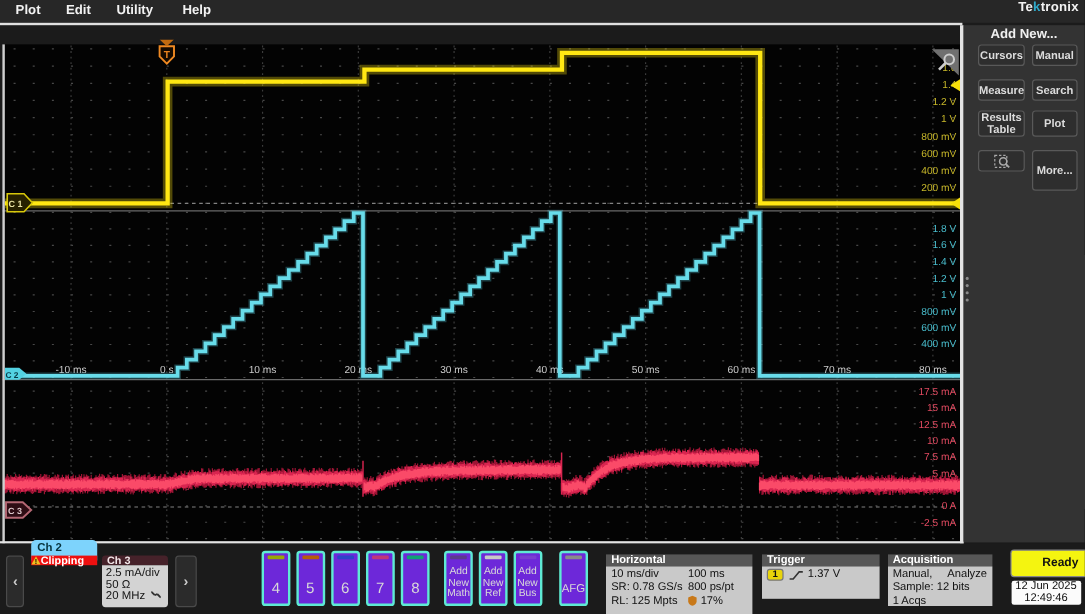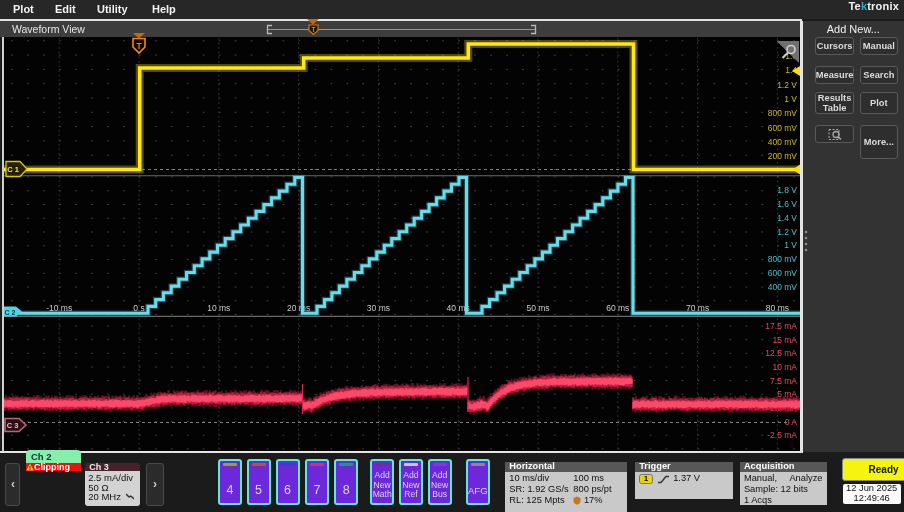--- a/index.html
+++ b/index.html
@@ -14,21 +14,21 @@
 
 #tbar{left:0;top:20.6px;width:802px;height:16px;background:#3d3d3d;color:#e6e6e6;font-size:10.5px}
 #tbar .t{position:absolute;left:12px;top:2px}
 
 #wfbg{left:4px;top:36.6px;width:796px;height:414.5px;background:#030303}
 #bl{left:2.2px;top:36.6px;width:1.8px;height:416px;background:#cfcfcf}
 #br{left:800px;top:20.6px;width:2.6px;height:432px;background:#e4e4e4}
 #bb{left:0px;top:450.8px;width:802.6px;height:1.8px;background:#e4e4e4}
 
 #rp{left:802.6px;top:20.6px;width:101.4px;height:431.4px;background:#333333;color:#f0f0f0}
-#rp .hd{position:absolute;top:2px;left:0;width:100%;text-align:center;font-size:11px;font-weight:normal}
+#rp .hd{position:absolute;top:2px;left:0;width:100%;text-align:center;font-size:11px;font-weight:bold}
 .pbtn{position:absolute;background:#2e2e2e;border:1px solid #595959;border-radius:3px;color:#dcdcdc;
   font-size:9.3px;font-weight:bold;display:flex;align-items:center;justify-content:center;text-align:center;line-height:10px}
 
 #bot{left:0;top:452.6px;width:904px;height:59.4px;background:#1b1b1b;font-size:9.5px}
 .nav{position:absolute;background:#2b2b2b;border:1px solid #4a4a4a;border-radius:3px;color:#cccccc;
   display:flex;align-items:center;justify-content:center;font-weight:bold}
 .chbody{position:absolute;background:#d3d3d3;color:#141414;border-radius:0 0 3px 3px;font-size:9.5px;line-height:9.7px;padding:1.5px 0 0 3px}
 .chbtn{position:absolute;background:#6d28d9;border:2px solid #5eead4;border-radius:3px;color:#d8d8d8;
   text-align:center}
 .cline{position:absolute;left:3px;right:3px;top:2.5px;height:2.6px;border-radius:1px}
@@ -38,32 +38,20 @@
 <body>
 <div id="root">
 <div class="abs" id="menu">
   <span style="left:13px">Plot</span>
       <span style="left:55px">Edit</span>
   <span style="left:97px">Utility</span>
       <span style="left:152px">Help</span>
   <div id="logo">Te<i>k</i>tronix</div>
 </div>
 <div class="abs" id="mline"></div>
-<div class="abs" id="tbar">
-      <div class="t">Waveform View</div>
-<svg width="290" height="17" style="position:absolute;left:255px;top:0">
-  <path d="M17,4.5h-4.5v8h4.5M276,4.5h4.5v8h-4.5" stroke="#b8b8b8" stroke-width="1.3" fill="none"></path>
-  <line x1="13" y1="8.5" x2="280" y2="8.5" stroke="#999" stroke-width="1.2"></line>
-  <path d="M54,4h9v5.5l-4.5,4l-4.5,-4z" fill="#241600" stroke="#d4761a" stroke-width="1.2"></path>
-  <text x="58.5" y="10.5" style="font:bold 6.5px &quot;Liberation Sans&quot;,sans-serif;fill:#e8821e" text-anchor="middle">T</text>
-</svg>
-<svg width="14" height="6" style="position:absolute;left:306px;top:-1.6px">
-        <polygon points="1,0 13,0 7,5.5" fill="#c06a10"></polygon>
-      </svg>
-</div>
 <div class="abs" id="wfbg">
       <svg id="wf" style="position:absolute;left:-2px;top:0" width="798" height="415" viewBox="2 37 798 415">
 <style>
 .sl{font:8.5px "Liberation Sans",sans-serif;text-anchor:end}
 .tl{font:8.5px "Liberation Sans",sans-serif;fill:#cccccc;text-anchor:middle}
 </style>
 <path d="M11.3,169.5H796M11.3,155.2H796M11.3,140.9H796M11.3,126.6H796M11.3,112.3H796M11.3,98.0H796M11.3,83.7H796M11.3,69.4H796M11.3,55.1H796M11.3,40.8H796M11.3,314.6H796M11.3,300.8H796M11.3,287.1H796M11.3,273.3H796M11.3,259.6H796M11.3,245.8H796M11.3,232.0H796M11.3,218.3H796M11.3,204.5H796M11.3,190.8H796M11.3,177.0H796M11.3,448.9H796M11.3,435.2H796M11.3,421.6H796M11.3,407.9H796M11.3,394.2H796M11.3,380.6H796M11.3,367.0H796M11.3,353.3H796M11.3,339.7H796M11.3,326.0H796" stroke="#484848" stroke-width="1" stroke-dasharray="1.7,14.26" fill="none"></path>
 <path d="M59.2,38V449.5M139.0,38V449.5M218.8,38V449.5M298.6,38V449.5M378.4,38V449.5M458.2,38V449.5M538.0,38V449.5M617.8,38V449.5M697.6,38V449.5M777.4,38V449.5" stroke="#3c3c3c" stroke-width="1" stroke-dasharray="1.5,3.1" fill="none"></path>
 <path d="M4,169.5H790" stroke="#828282" stroke-width="1" stroke-dasharray="3,3" fill="none"></path>
 <path d="M4,422.5H790" stroke="#828282" stroke-width="1" stroke-dasharray="3,3" fill="none"></path>
@@ -160,21 +148,21 @@
         <circle cx="3" cy="9" r="1.3" fill="#8a8a8a"></circle>
         <circle cx="3" cy="15" r="1.3" fill="#8a8a8a"></circle>
         <circle cx="3" cy="21" r="1.3" fill="#8a8a8a"></circle>
       </svg>
 </div>
 
 <div class="abs" id="bot">
 
   <div class="nav" style="left:5.4px;top:10px;width:15px;height:43.5px;font-size:12px">‹</div>
 
-  <div class="abs" style="left:26px;top:-2.6px;width:55.4px;height:12.6px;background:#86efac;border-radius:4px 4px 0 0;color:#05323c;font-weight:bold;font-size:9.5px;padding:1px 0 16px 5px">Ch 2</div>
+  <div class="abs" style="left:26px;top:-2.6px;width:55.4px;height:12.6px;background:#7dd3fc;border-radius:4px 4px 0 0;color:#05323c;font-weight:bold;font-size:9.5px;padding:1px 0 16px 5px">Ch 2</div>
   <div class="abs" style="left:26px;top:10px;width:55.4px;height:8.8px;background:#ee1010;color:#fff;font-weight:bold;font-size:9px;line-height:9px">
     <svg width="8" height="8" style="vertical-align:-1px">
           <polygon points="4,0.5 7.8,7.5 0.2,7.5" fill="#f0c020"></polygon>
           <text x="4" y="7" style="font:bold 6px sans-serif" text-anchor="middle">!</text>
         </svg>Clipping</div>
 
   <div class="abs" style="left:85.2px;top:10px;width:54.8px;height:8.8px;background:#46222a;color:#f4e8ea;font-weight:bold;font-size:9px;line-height:9.3px;padding-left:4px;border-radius:3px 3px 0 0">Ch 3</div>
   <div class="chbody" style="left:85.2px;top:18.8px;width:54.8px;height:34.2px">2.5 mA/div<br>50 Ω<br>20 MHz&nbsp;&nbsp;<svg width="8" height="7">
           <path d="M0,1l3,3M5,3l3,3M3,4l2,-1" stroke="#333" stroke-width="1.5"></path>
         </svg></div>
@@ -187,21 +175,21 @@
   <div class="chbtn" style="left:334.2px;top:6.2px;width:24px;height:46.6px;font-size:12.5px;line-height:58px"><div class="cline" style="background:#0fa276"></div>8</div>
   <div class="chbtn" style="left:370.2px;top:6.2px;width:24px;height:46.6px;font-size:8.6px;line-height:9.4px;padding-top:10.5px"><div class="cline" style="background:#5b3b8c"></div>Add<br>New<br>Math</div>
   <div class="chbtn" style="left:398.9px;top:6.2px;width:24px;height:46.6px;font-size:8.6px;line-height:9.4px;padding-top:10.5px"><div class="cline" style="background:#c8c8c8"></div>Add<br>New<br>Ref</div>
   <div class="chbtn" style="left:427.6px;top:6.2px;width:24px;height:46.6px;font-size:8.6px;line-height:9.4px;padding-top:10.5px"><div class="cline" style="background:#7a3fd0"></div>Add<br>New<br>Bus</div>
   <div class="chbtn" style="left:465.8px;top:6.2px;width:24px;height:46.6px;font-size:9.5px;line-height:60px"><div class="cline" style="background:#8a8a8a"></div>AFG</div>
 
   <div class="panel-h" style="left:505.3px;top:9.7px;width:121.7px;height:9.6px">Horizontal</div>
   <div class="panel-b" style="left:505.3px;top:19.3px;width:121.7px;height:47px">
     <div style="position:absolute;left:4px;top:1px">10 ms/div</div>
         <div style="position:absolute;left:68px;top:1px">100 ms</div>
-    <div style="position:absolute;left:4px;top:12.2px">SR: 1.92 GS/s</div>
+    <div style="position:absolute;left:4px;top:12.2px">SR: 0.78 GS/s</div>
         <div style="position:absolute;left:68px;top:12.2px">800 ps/pt</div>
     <div style="position:absolute;left:4px;top:23.4px">RL: 125 Mpts</div>
     <div style="position:absolute;left:68px;top:23.4px"><svg width="8" height="9" style="vertical-align:-1.5px">
             <path d="M4,0.5L7.5,2V5c0,2-1.7,3.3-3.5,3.8C2.2,8.3.5,7,.5,5V2z" fill="#c87818"></path>
           </svg> 17%</div>
   </div>
 
   <div class="panel-h" style="left:635.2px;top:9.7px;width:97.4px;height:9.6px">Trigger</div>
   <div class="panel-b" style="left:635.2px;top:19.3px;width:97.4px;height:27.5px">
     <div style="position:absolute;left:3.5px;top:2.5px;width:14.5px;height:9.5px;background:#e8d40a;border:1px solid #777;border-radius:2.5px;color:#111;font-weight:bold;font-size:8px;text-align:center;line-height:8.5px">1</div>

